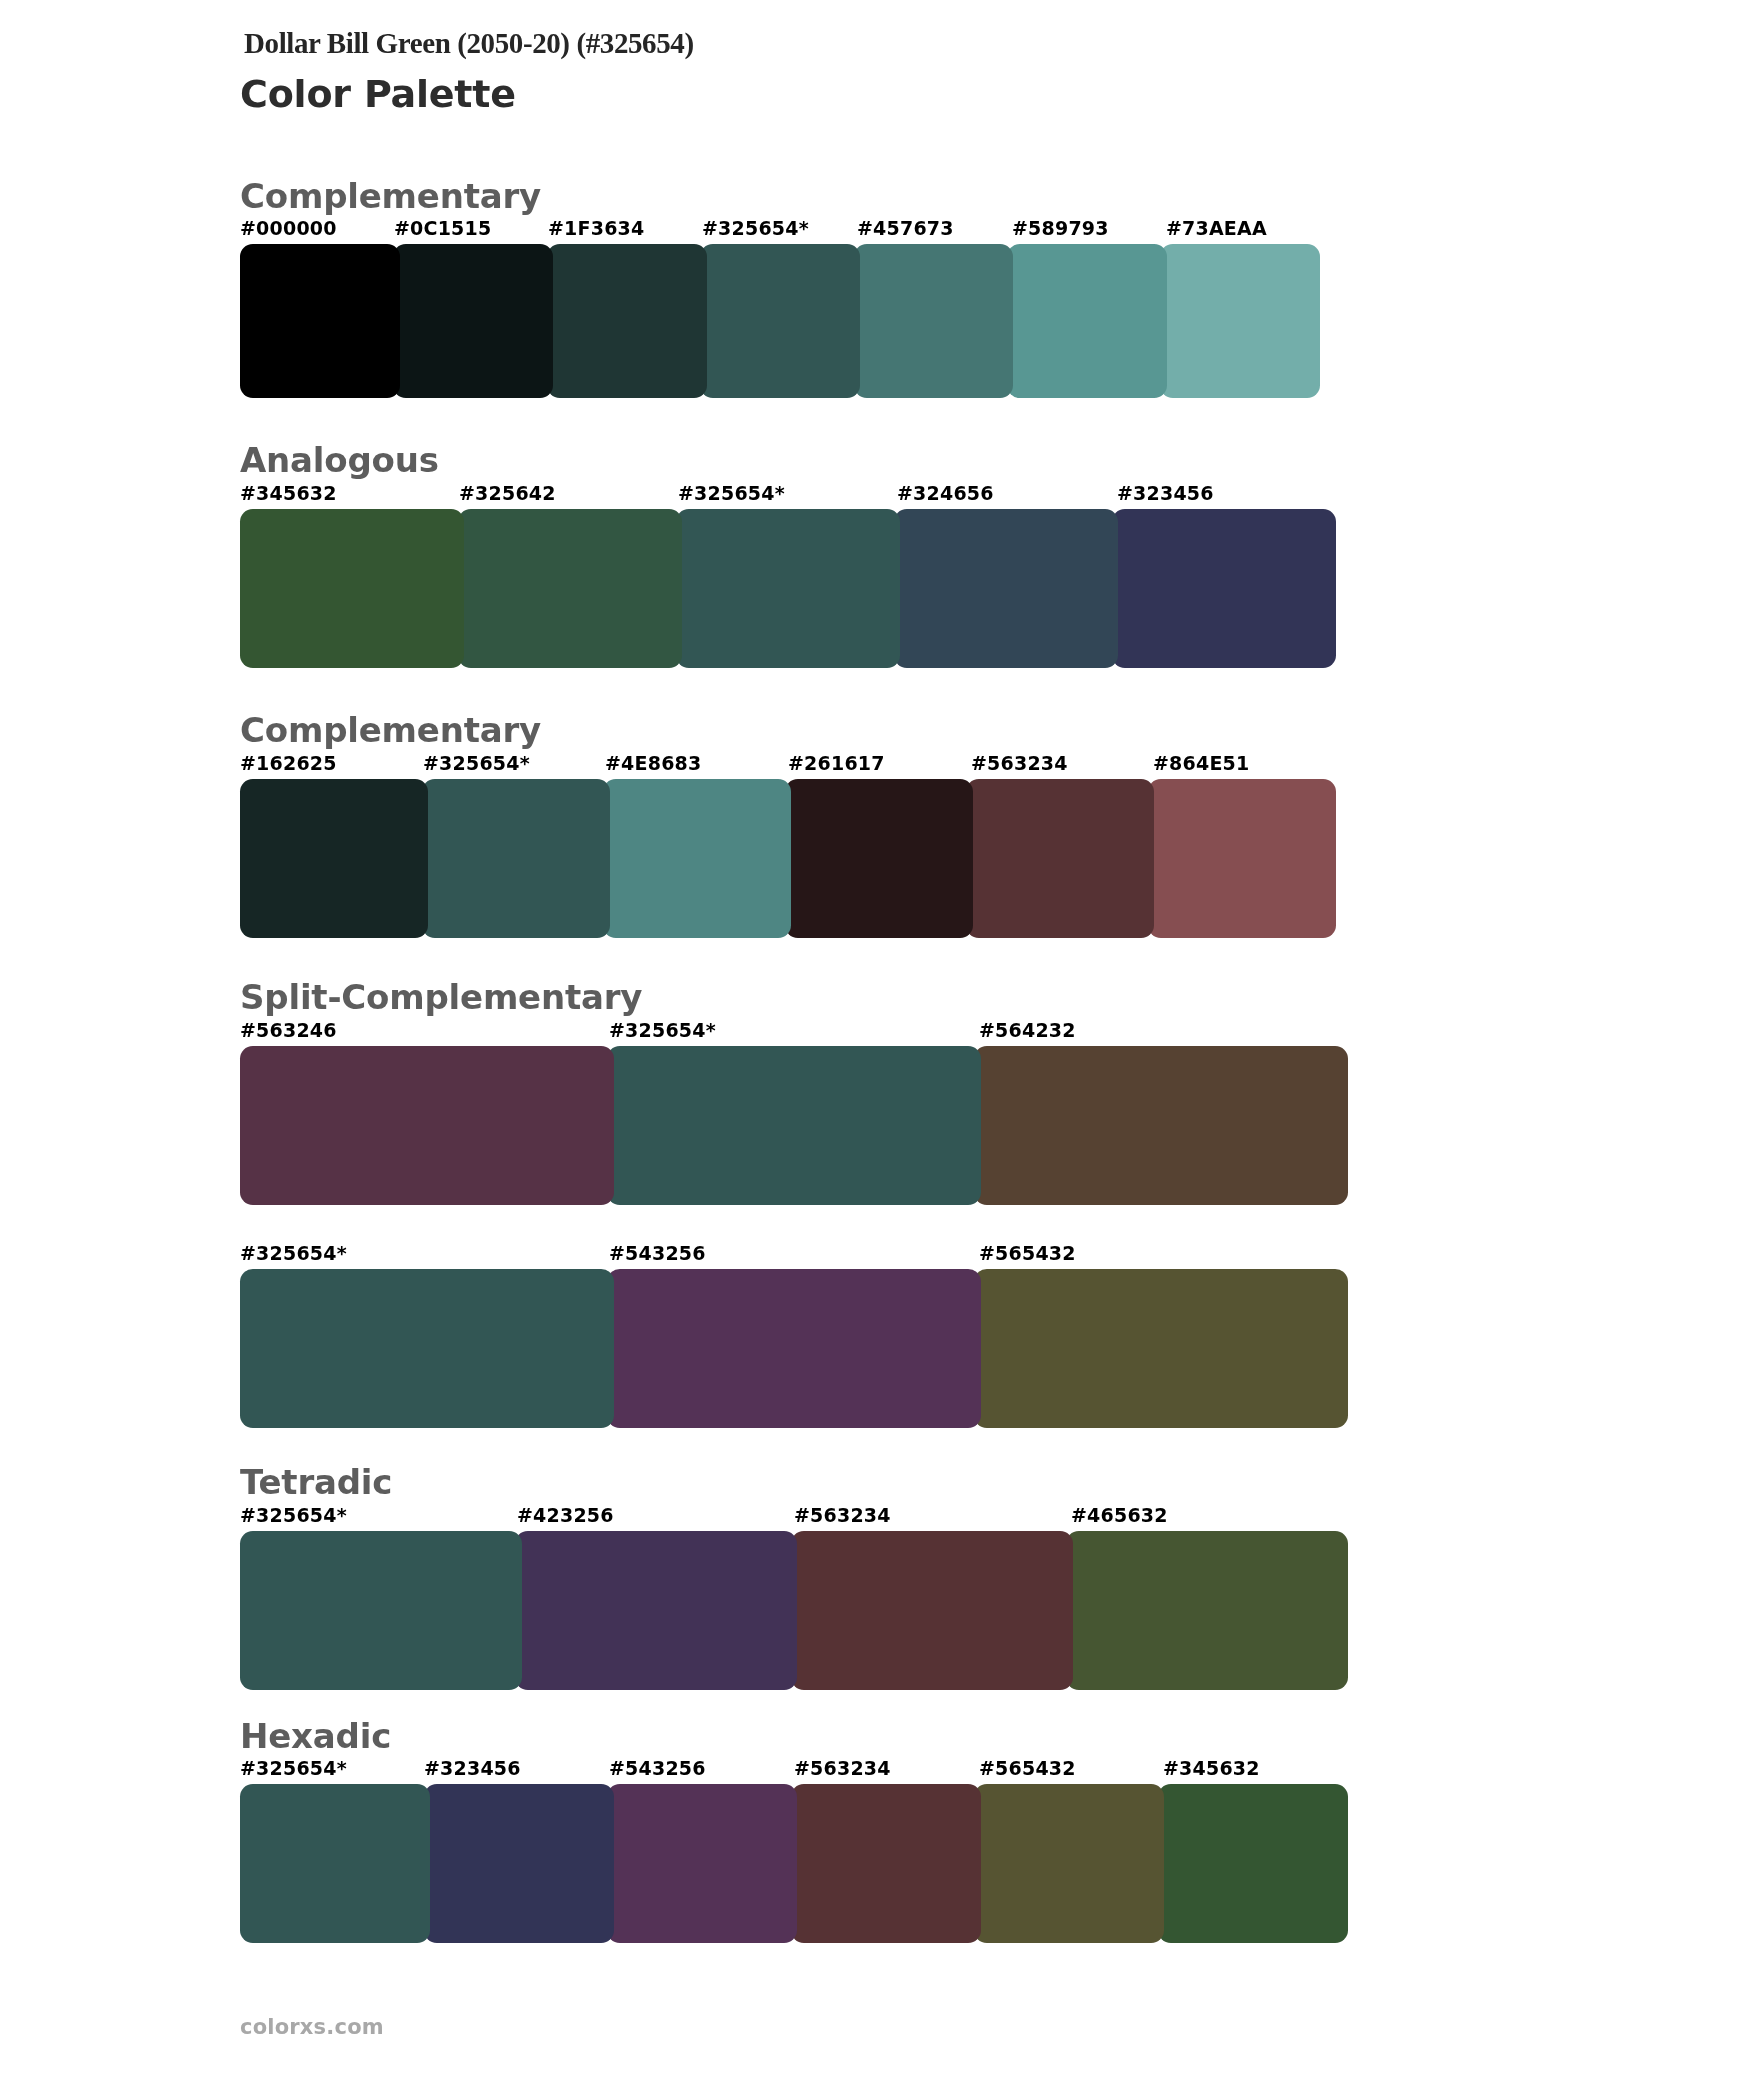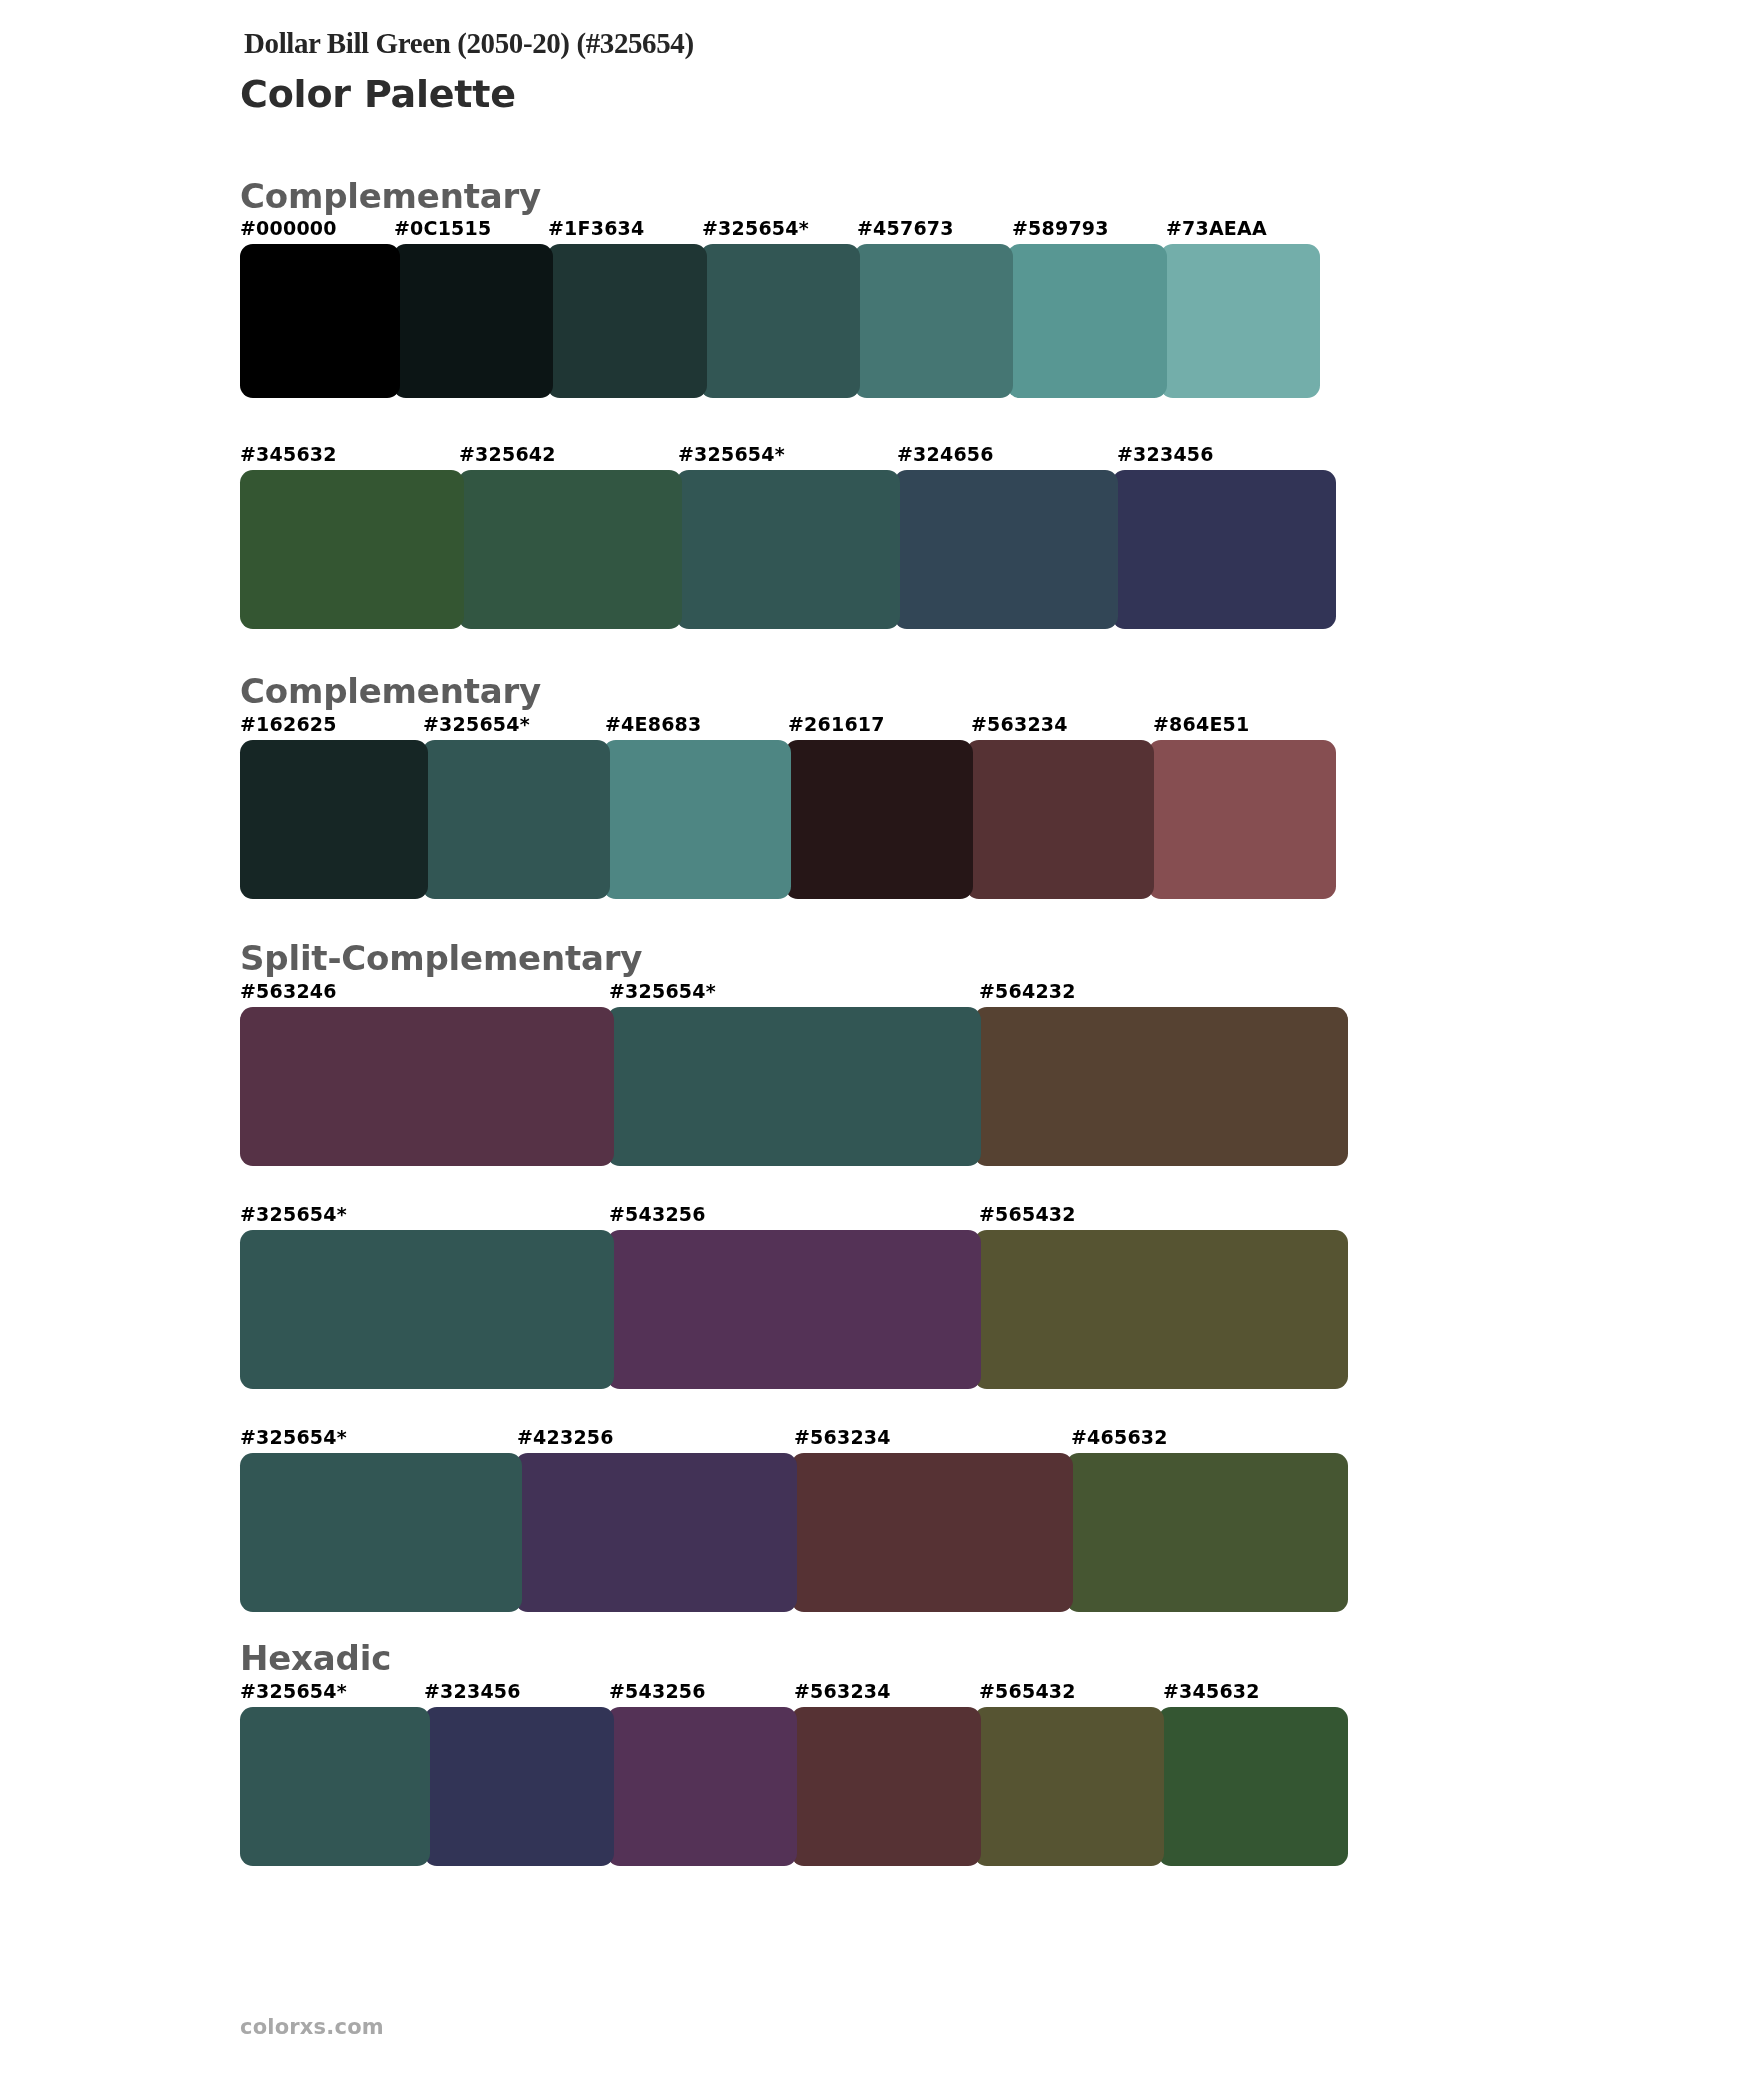--- a/index.html
+++ b/index.html
@@ -127,20 +127,21 @@
             <div class="swatch" title="#000000" style="background: rgb(0, 0, 0); width: 161px; margin-left: 0px; z-index: 7;"></div>
             <div class="swatch" title="#0C1515" style="background: rgb(12, 21, 21); width: 161px; margin-left: -6.4px; z-index: 6;"></div>
             <div class="swatch" title="#1F3634" style="background: rgb(31, 54, 52); width: 161px; margin-left: -6.4px; z-index: 5;"></div>
             <div class="swatch" title="#325654*" style="background: rgb(50, 86, 84); width: 161px; margin-left: -6.4px; z-index: 4;"></div>
             <div class="swatch" title="#457673" style="background: rgb(69, 118, 115); width: 161px; margin-left: -6.4px; z-index: 3;"></div>
             <div class="swatch" title="#589793" style="background: rgb(88, 151, 147); width: 161px; margin-left: -6.4px; z-index: 2;"></div>
             <div class="swatch" title="#73AEAA" style="background: rgb(115, 174, 170); width: 161px; margin-left: -6.4px; z-index: 1;"></div>
           </div>
         </div>
         <div class="scheme analogous">
+          <div class="scheme-title">Analogous</div>
           <div class="labels-row" style="width: 1096px;">
             <span class="swatch-label" style="left: 0px;">#345632</span>
             <span class="swatch-label" style="left: 219px;">#325642</span>
             <span class="swatch-label" style="left: 438px;">#325654*</span>
             <span class="swatch-label" style="left: 657px;">#324656</span>
             <span class="swatch-label" style="left: 877px;">#323456</span>
           </div>
           <div class="strip" style="width: 1096px; height: 159px;">
             <div class="swatch" title="#345632" style="background: rgb(52, 86, 50); width: 226px; margin-left: 0px; z-index: 5;"></div>
             <div class="swatch" title="#325642" style="background: rgb(50, 86, 66); width: 226px; margin-left: -6.4px; z-index: 4;"></div>
@@ -187,20 +188,21 @@
             <span class="swatch-label" style="left: 369px;">#543256</span>
             <span class="swatch-label" style="left: 739px;">#565432</span>
           </div>
           <div class="strip" style="width: 1108px; height: 159px;">
             <div class="swatch" title="#325654*" style="background: rgb(50, 86, 84); width: 376px; margin-left: 0px; z-index: 3;"></div>
             <div class="swatch" title="#543256" style="background: rgb(84, 50, 86); width: 376px; margin-left: -6.4px; z-index: 2;"></div>
             <div class="swatch" title="#565432" style="background: rgb(86, 84, 50); width: 376px; margin-left: -6.4px; z-index: 1;"></div>
           </div>
         </div>
         <div class="scheme tetradic">
+          <div class="scheme-title">Tetradic</div>
           <div class="labels-row" style="width: 1108px;">
             <span class="swatch-label" style="left: 0px;">#325654*</span>
             <span class="swatch-label" style="left: 277px;">#423256</span>
             <span class="swatch-label" style="left: 554px;">#563234</span>
             <span class="swatch-label" style="left: 831px;">#465632</span>
           </div>
           <div class="strip" style="width: 1108px; height: 159px;">
             <div class="swatch" title="#325654*" style="background: rgb(50, 86, 84); width: 283px; margin-left: 0px; z-index: 4;"></div>
             <div class="swatch" title="#423256" style="background: rgb(66, 50, 86); width: 283px; margin-left: -6.4px; z-index: 3;"></div>
             <div class="swatch" title="#563234" style="background: rgb(86, 50, 52); width: 283px; margin-left: -6.4px; z-index: 2;"></div>

